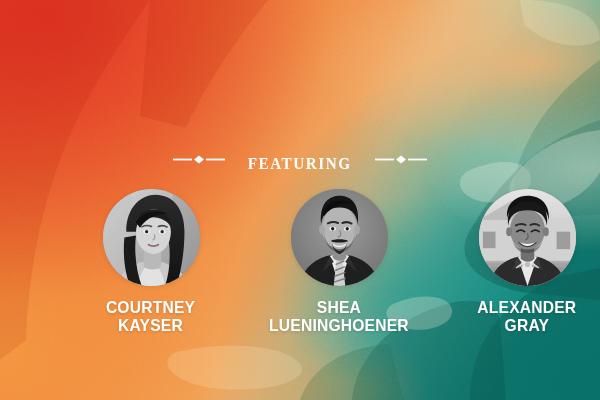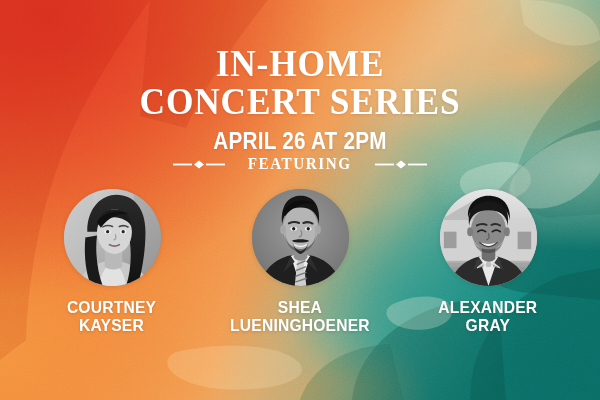--- a/index.html
+++ b/index.html
@@ -116,21 +116,20 @@
     text-shadow: 0 1px 3px rgba(120,40,18,0.16);
   }
 
   
   .featuring-row {
     position: absolute;
     top: 155px;
     left: 0;
     right: 0;
     display: flex;
-    align-items: center;
     justify-content: center;
     gap: 20px;
   }
 
   .featuring-label {
     font-family: "Liberation Serif", "DejaVu Serif", serif;
     font-weight: 700;
     font-size: 16px;
     letter-spacing: 0.10em;
     color: #ffffff;
@@ -141,21 +140,21 @@
 
   .ornament { display: block; }
 
   
   .performers {
     position: absolute;
     top: 189px;
     left: 0;
     right: 0;
     display: flex;
-    justify-content: center;
+    justify-content: flex-end;
     align-items: flex-start;
     gap: 42px;
   }
 
   .performer {
     width: 146px;
     display: flex;
     flex-direction: column;
     align-items: center;
   }
@@ -229,27 +228,20 @@
       <filter id="grain-filter" x="0" y="0" width="100%" height="100%">
         <feTurbulence type="fractalNoise" baseFrequency="0.85" numOctaves="3" stitchTiles="stitch"></feTurbulence>
         <feColorMatrix type="saturate" values="0"></feColorMatrix>
       </filter>
     </defs>
     <rect width="600" height="400" filter="url(#grain-filter)"></rect>
   </svg>
 
   <div class="content">
 
-    <div class="headline-block">
-      <div class="headline">
-        <span class="headline-line1">IN-HOME</span>
-        <span class="headline-line2">CONCERT SERIES</span>
-      </div>
-      <div class="date-line">APRIL 26 AT 2PM</div>
-    </div>
 
     <div class="featuring-row">
       <svg class="ornament" width="52" height="9" viewBox="0 0 52 9">
         <rect x="0" y="3.6" width="19" height="1.8" fill="#ffffff"></rect>
         <rect x="33" y="3.6" width="19" height="1.8" fill="#ffffff"></rect>
         <path d="M26 0.6 L31 4.5 L26 8.4 L21 4.5 Z" fill="#ffffff"></path>
       </svg>
 
       <span class="featuring-label">FEATURING</span>
 

